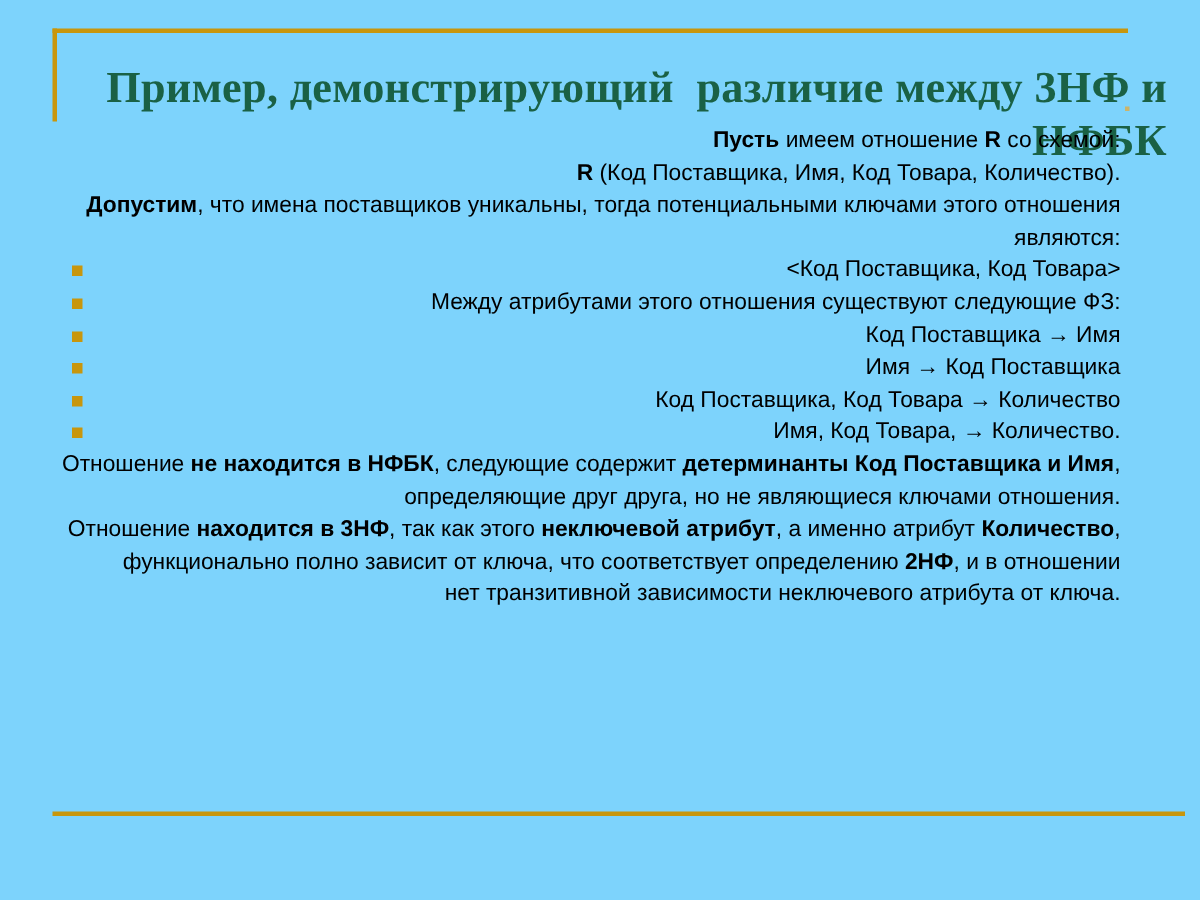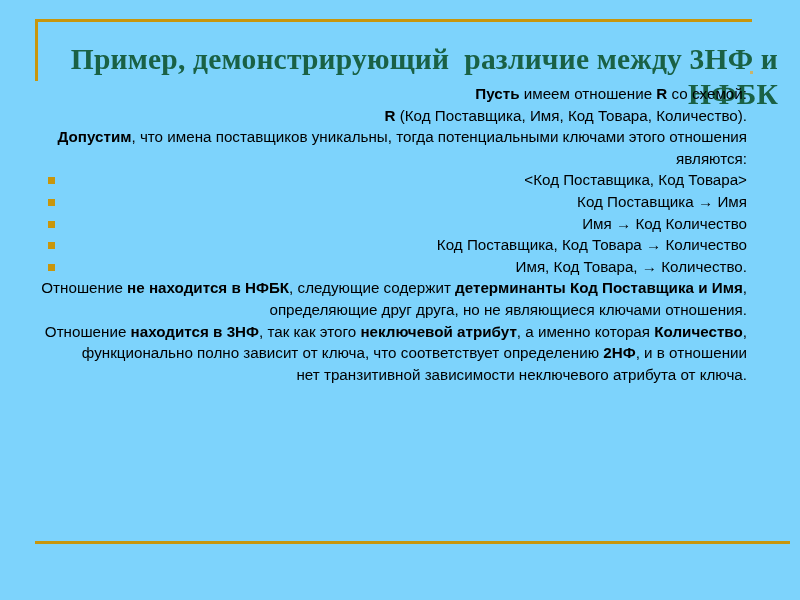--- a/index.html
+++ b/index.html
@@ -135,28 +135,29 @@
     <p class="para flush"><b>Пусть</b><span> имеем отношение </span><b>R</b><span> со схемой:</span></p>
 
     <p class="para flush"><b>R</b><span> (Код Поставщика, Имя, Код Товара, Количество).</span></p>
 
     <p class="para hang"><b>Допустим</b><span>, что имена поставщиков уникальны, тогда потенциальными ключами этого отношения являются:</span></p>
 
     <p class="bullet-item indent-extra"><span class="bullet-mark"></span><span>&lt;Код Поставщика, Код Товара&gt;</span></p>
 
     <p class="bullet-item indent-extra"><span class="bullet-mark"></span></p>
 
+    <p class="para flush">Между атрибутами этого отношения существуют следующие ФЗ:</p>
 
     <p class="bullet-item"><span class="bullet-mark"></span><span>Код Поставщика → Имя</span></p>
 
-    <p class="bullet-item"><span class="bullet-mark"></span><span>Имя → Код Количество</span></p>
+    <p class="bullet-item"><span class="bullet-mark"></span><span>Имя → Код Поставщика</span></p>
 
     <p class="bullet-item"><span class="bullet-mark"></span><span>Код Поставщика, Код Товара → Количество</span></p>
 
     <p class="bullet-item"><span class="bullet-mark"></span><span>Имя, Код Товара, → Количество.</span></p>
 
     <p class="para hang"><span>Отношение </span><b>не находится в НФБК</b><span>, следующие содержит </span><b>детерминанты Код Поставщика и Имя</b><span>, определяющие друг друга, но не являющиеся ключами отношения.</span></p>
 
-    <p class="para hang"><span>Отношение </span><b>находится в 3НФ</b><span>, так как этого </span><b>неключевой атрибут</b><span>, а именно которая </span><b>Количество</b><span>, функционально полно зависит от ключа, что соответствует определению </span><b>2НФ</b><span>, и в отношении нет транзитивной зависимости неключевого атрибута от ключа.</span></p>
+    <p class="para hang"><span>Отношение </span><b>находится в 3НФ</b><span>, так как этого </span><b>неключевой атрибут</b><span>, а именно атрибут </span><b>Количество</b><span>, функционально полно зависит от ключа, что соответствует определению </span><b>2НФ</b><span>, и в отношении нет транзитивной зависимости неключевого атрибута от ключа.</span></p>
 
 
   </div>
 </div>
 
 </body></html>

